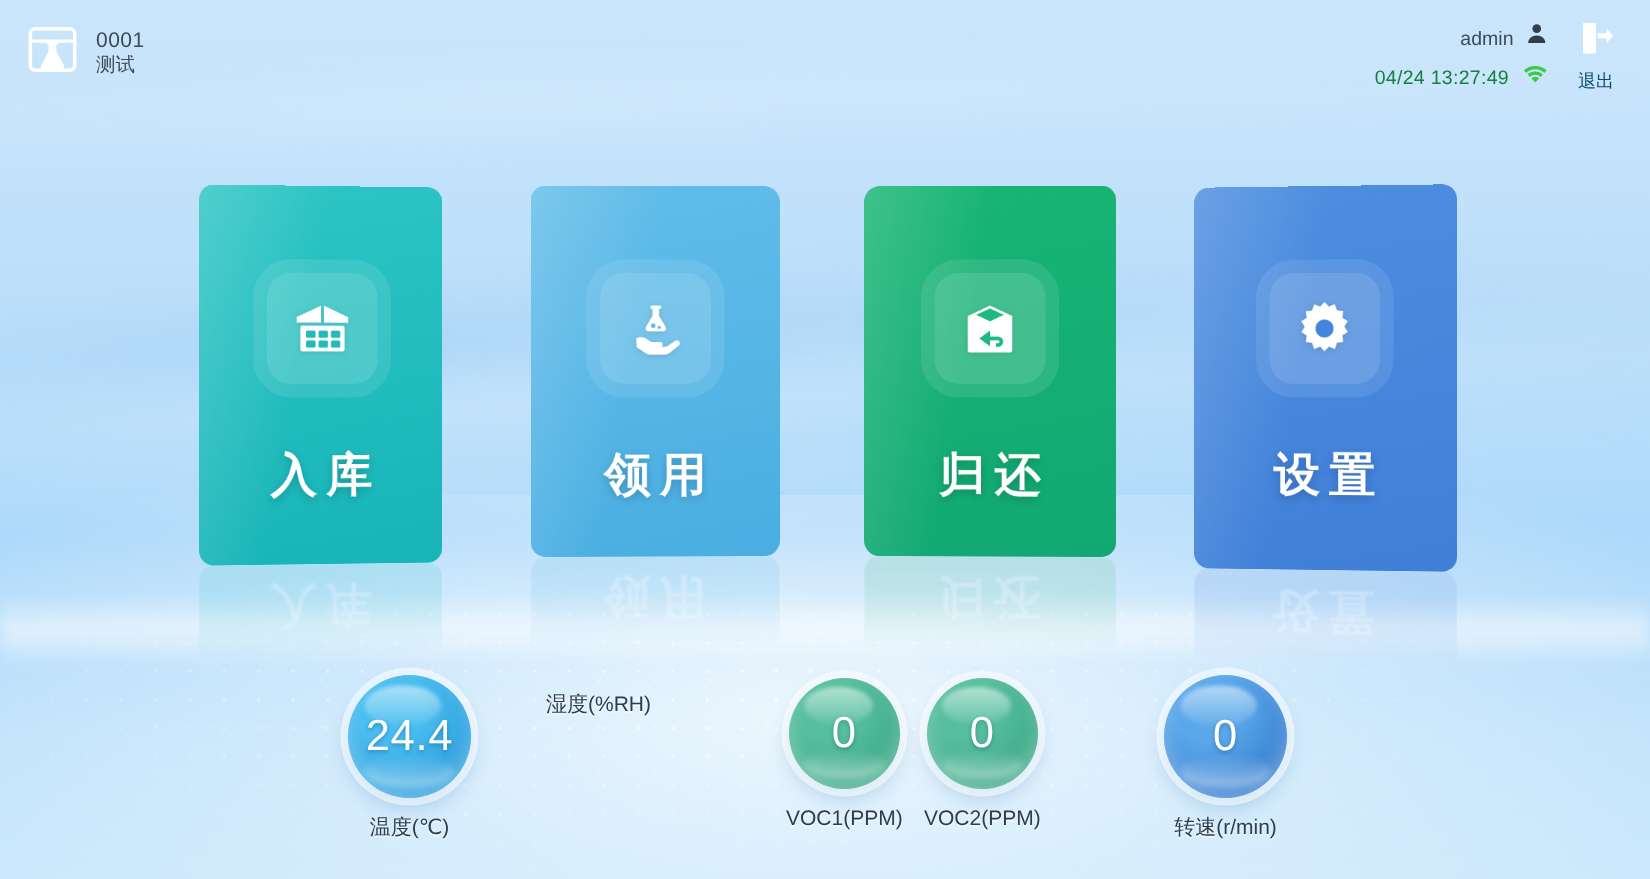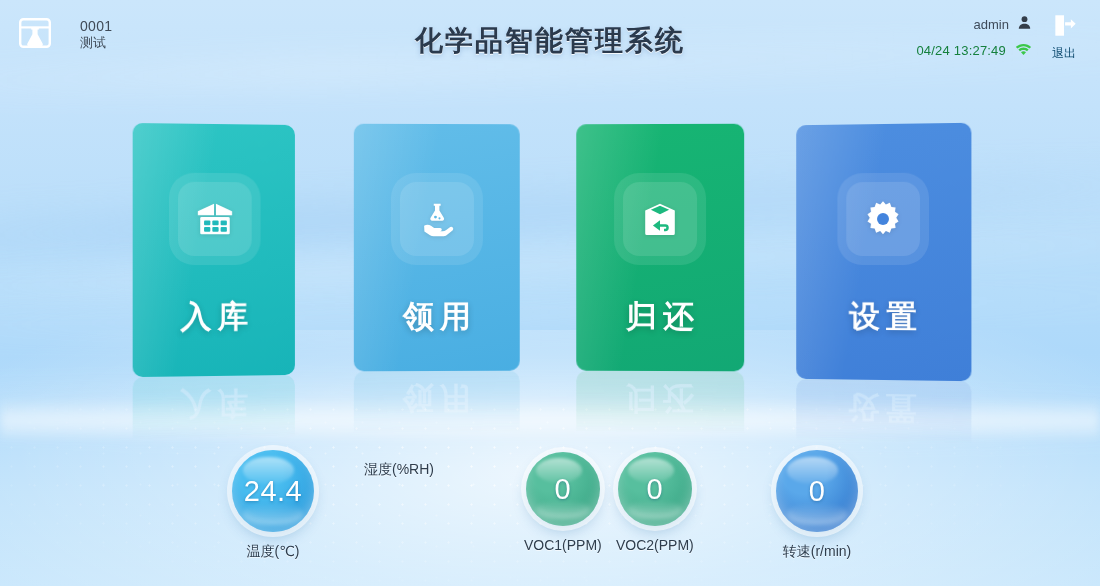--- a/index.html
+++ b/index.html
@@ -61,21 +61,21 @@
   }
   .bg-floor {
     position:absolute; left:0; right:0; top:398px; height:40px;
     background: linear-gradient(180deg, rgba(255,255,255,0) 0%, rgba(255,255,255,.55) 55%, rgba(255,255,255,.15) 100%);
     filter: blur(5px);
   }
 
   
   .header { position:absolute; left:0; top:0; width:1100px; height:82px; }
 
-  .brand { position:absolute; left:18px; top:16px; display:flex; align-items:center; gap:28px; }
+  .brand { position:absolute; left:18px; top:16px; display:flex; align-items:center; gap:12px; }
   .brand-icon { width:34px; height:34px; flex:0 0 34px; }
   .brand-text { display:flex; flex-direction:column; gap:3px; padding-top:1px; }
   .brand-id  { font-size:14px; color:#3f4a57; letter-spacing:.3px; line-height:1; }
   .brand-sub { font-size:13px; color:#3f4a57; line-height:1; }
 
   .app-title {
     position:absolute; left:0; right:0; top:22px;
     text-align:center;
     font-size:28px; font-weight:bold;
     color:#2b3a4d;
@@ -222,21 +222,20 @@
         <path d="M14.4 12.6 h5.2 v5.6 l5.0 9.4 a1.7 1.7 0 0 1 -1.5 2.6 h-12.2 a1.7 1.7 0 0 1 -1.5 -2.6 l5.0 -9.4 z" fill="#ffffff"></path>
         <rect x="13.2" y="11.6" width="7.6" height="2.0" fill="#ffffff"></rect>
       </svg>
     </span>
     <span class="brand-text">
       <span class="brand-id">0001</span>
       <span class="brand-sub">测试</span>
     </span>
   </div>
 
-  <div class="app-title">化学品智能管理系统</div>
 
   <div class="hdr-right">
     <div class="hdr-right-col">
       <div class="hdr-user">
         <span class="hdr-user-name">admin</span>
         <span>
           <svg width="15" height="15" viewBox="0 0 16 16" xmlns="http://www.w3.org/2000/svg">
             <circle cx="8" cy="4.4" r="3.1" fill="#343e4a"></circle>
             <path d="M1.9 14.6c0-3.3 2.7-5.4 6.1-5.4s6.1 2.1 6.1 5.4z" fill="#343e4a"></path>
           </svg>

